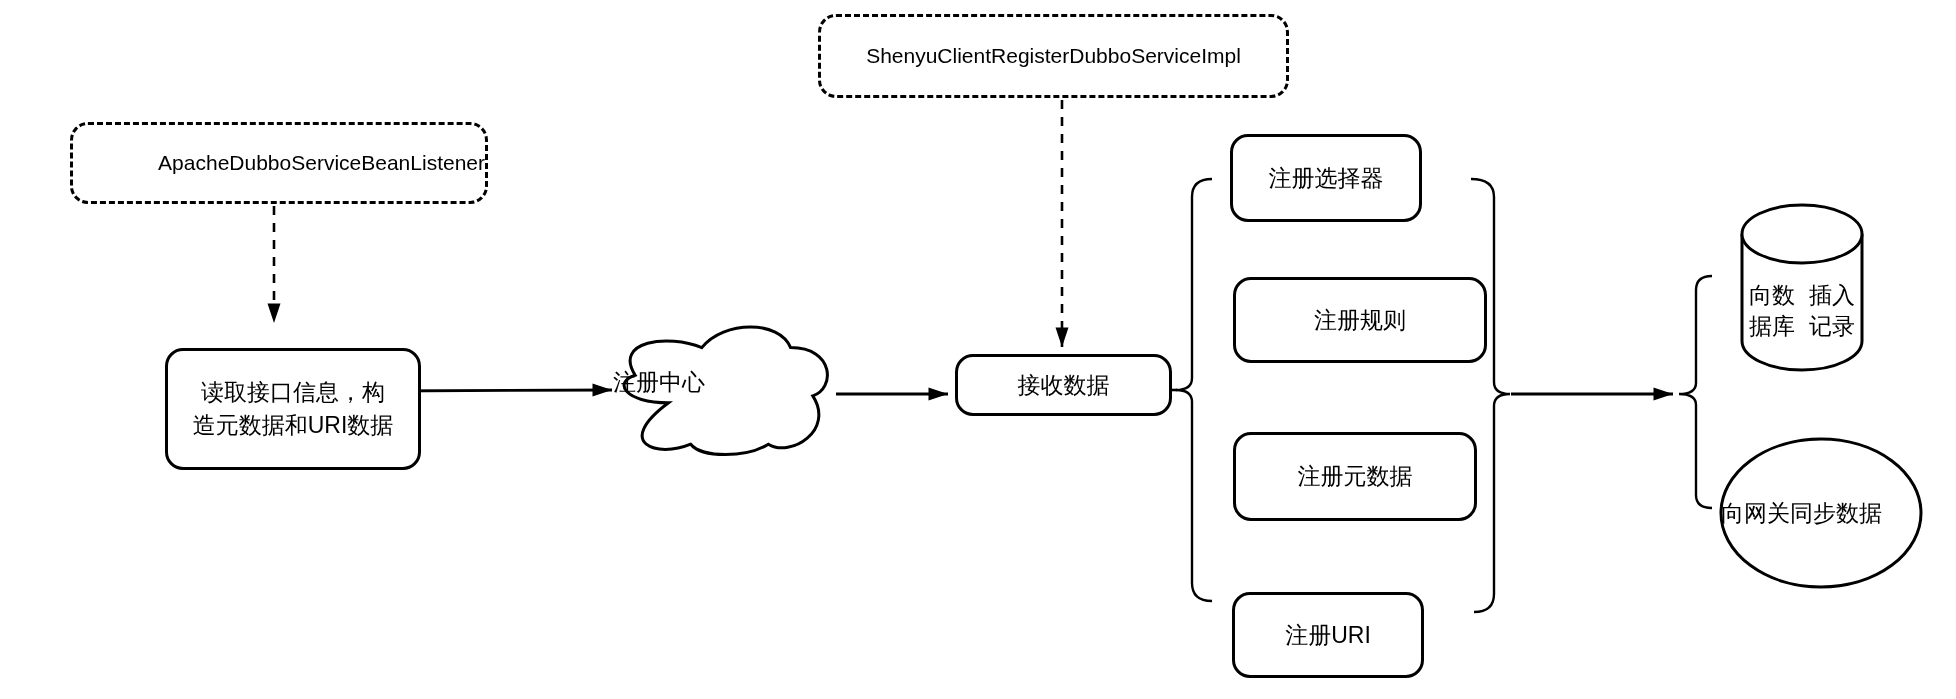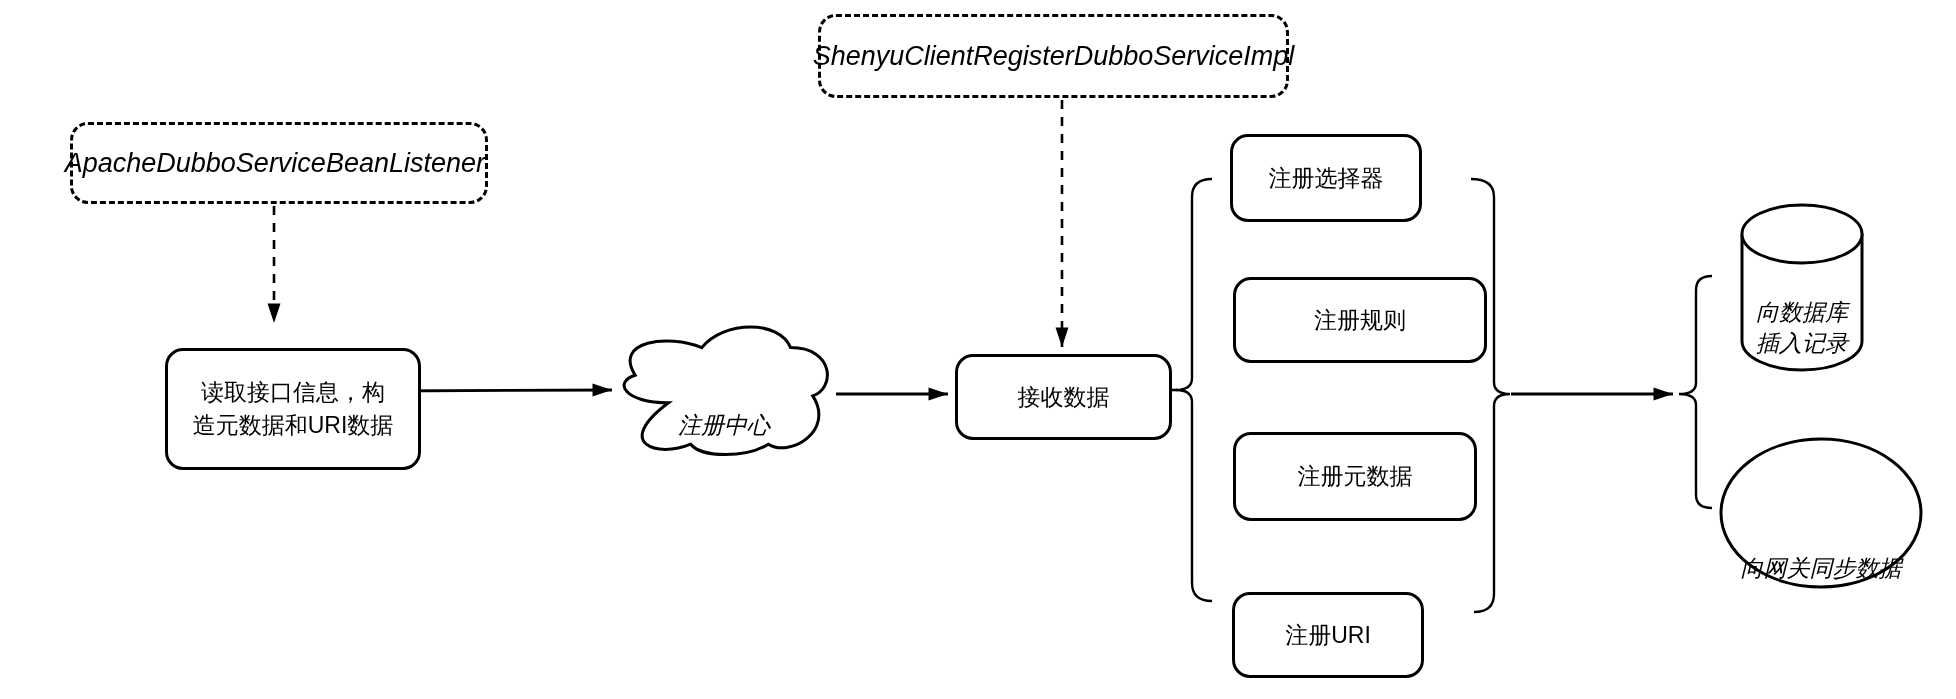--- a/index.html
+++ b/index.html
@@ -21,28 +21,27 @@
     display:flex;
     flex-direction:column;
     align-items:center;
     justify-content:center;
     text-align:center;
   }
   .node.dashed{border-style:dashed;}
   .overlay{
     position:absolute;
     display:flex;
-    flex-direction:column;
+    flex-direction:row;
     align-items:center;
-    justify-content:flex-end;
+    justify-content:flex-start;
     text-align:center;
     pointer-events:none;
-    font-style:italic;
   }
-  .latin{font-size:27px;line-height:26px;font-style:italic;}
+  .latin{font-size:21px;line-height:26px;}
   .cjk{font-size:23px;line-height:33px;}
   .cjk-sm{font-size:23px;line-height:31px;}
 </style>
 </head>
 <body>
 
 <div id="canvas">
 
   <svg id="wires" width="1956" height="699" viewBox="0 0 1956 699" xmlns="http://www.w3.org/2000/svg">
     <defs>
@@ -95,21 +94,21 @@
 
   <div class="node dashed" style="left:818px;top:14px;width:471px;height:84px;">
     <span class="latin">ShenyuClientRegisterDubboServiceImpl</span>
   </div>
 
   <div class="node" style="left:165px;top:348px;width:256px;height:122px;">
     <span class="cjk">读取接口信息，构</span>
     <span class="cjk">造元数据和URI数据</span>
   </div>
 
-  <div class="node" style="left:955px;top:354px;width:217px;height:86px;">
+  <div class="node" style="left:955px;top:354px;width:217px;height:62px;">
     <span class="cjk">接收数据</span>
   </div>
 
   <div class="node" style="left:1230px;top:134px;width:192px;height:88px;">
     <span class="cjk">注册选择器</span>
   </div>
 
   <div class="node" style="left:1233px;top:277px;width:254px;height:86px;">
     <span class="cjk">注册规则</span>
   </div>

